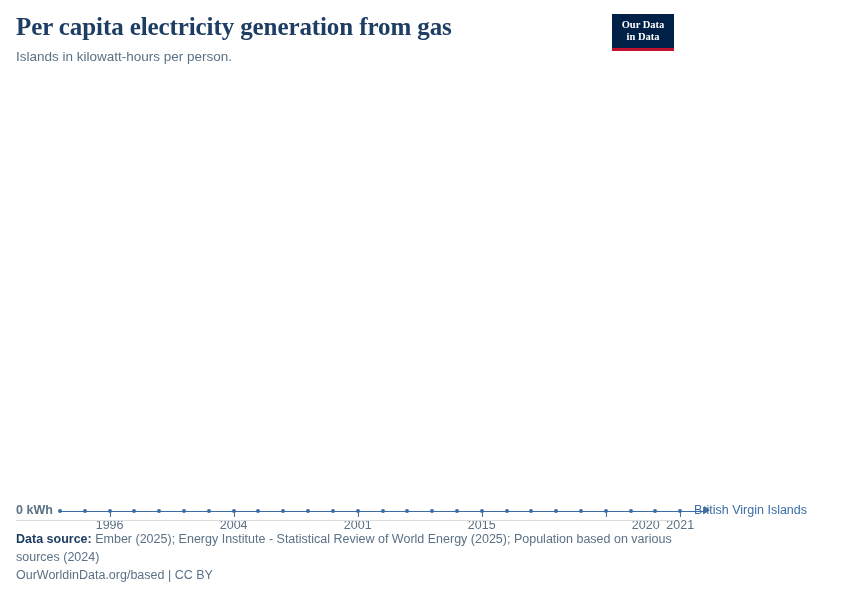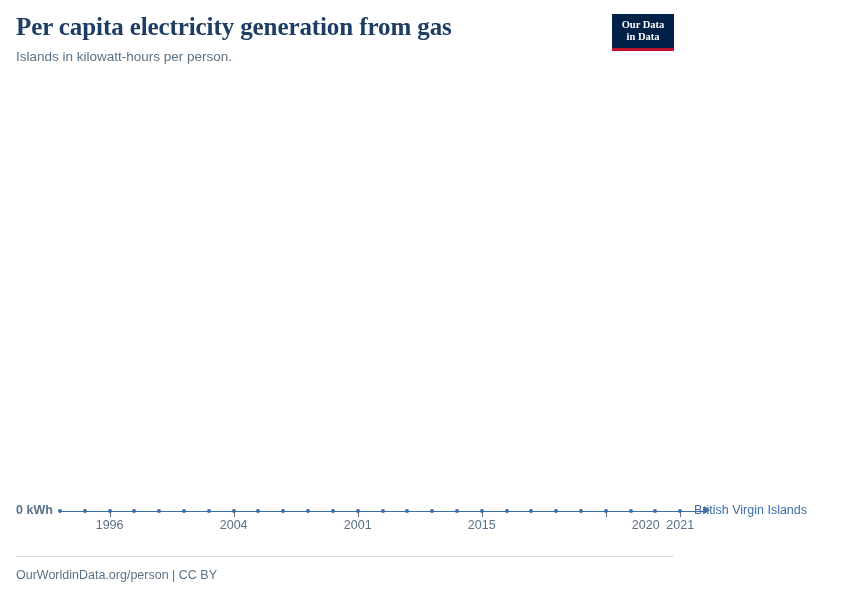--- a/index.html
+++ b/index.html
@@ -227,18 +227,22 @@
         <div class="xtick" style="left: 465.731px;"></div>
         <div class="xtick-label" style="left: 465.731px; text-align: right;">2015</div>
         <div class="xtick" style="left: 589.769px;"></div>
         <div class="xtick-label" style="left: 589.769px; margin-left: 40px;">2020</div>
         <div class="xtick" style="left: 664.192px;"></div>
         <div class="xtick-label" style="left: 664.192px;">2021</div>
       </div>
   </div>
 
   <div class="footer">
+    <div class="footer-line source">
+      <strong>Data source:</strong>
+      <span>Ember (2025); Energy Institute - Statistical Review of World Energy (2025); Population based on various sources (2024)</span>
+    </div>
     <div class="footer-line">
-      <a class="footer-link" href="#">OurWorldinData.org/person | CC BY</a>
+      <a class="footer-link" href="#">OurWorldinData.org/based | CC BY</a>
     </div>
   </div>
 
 </div>
 
 </body></html>

